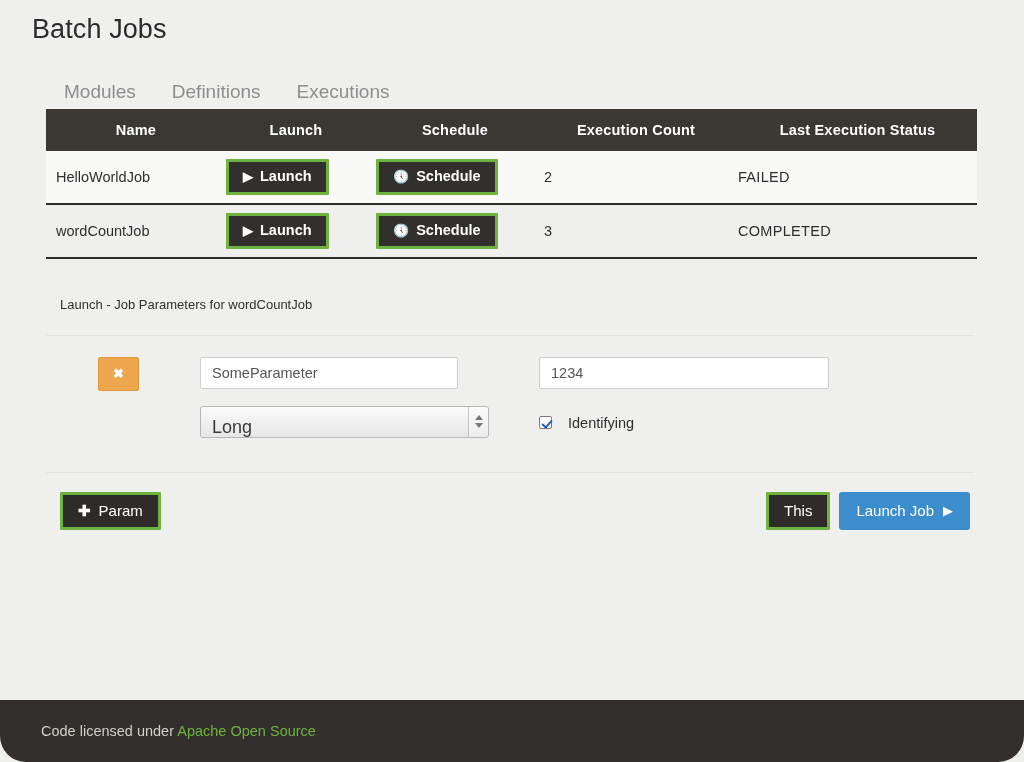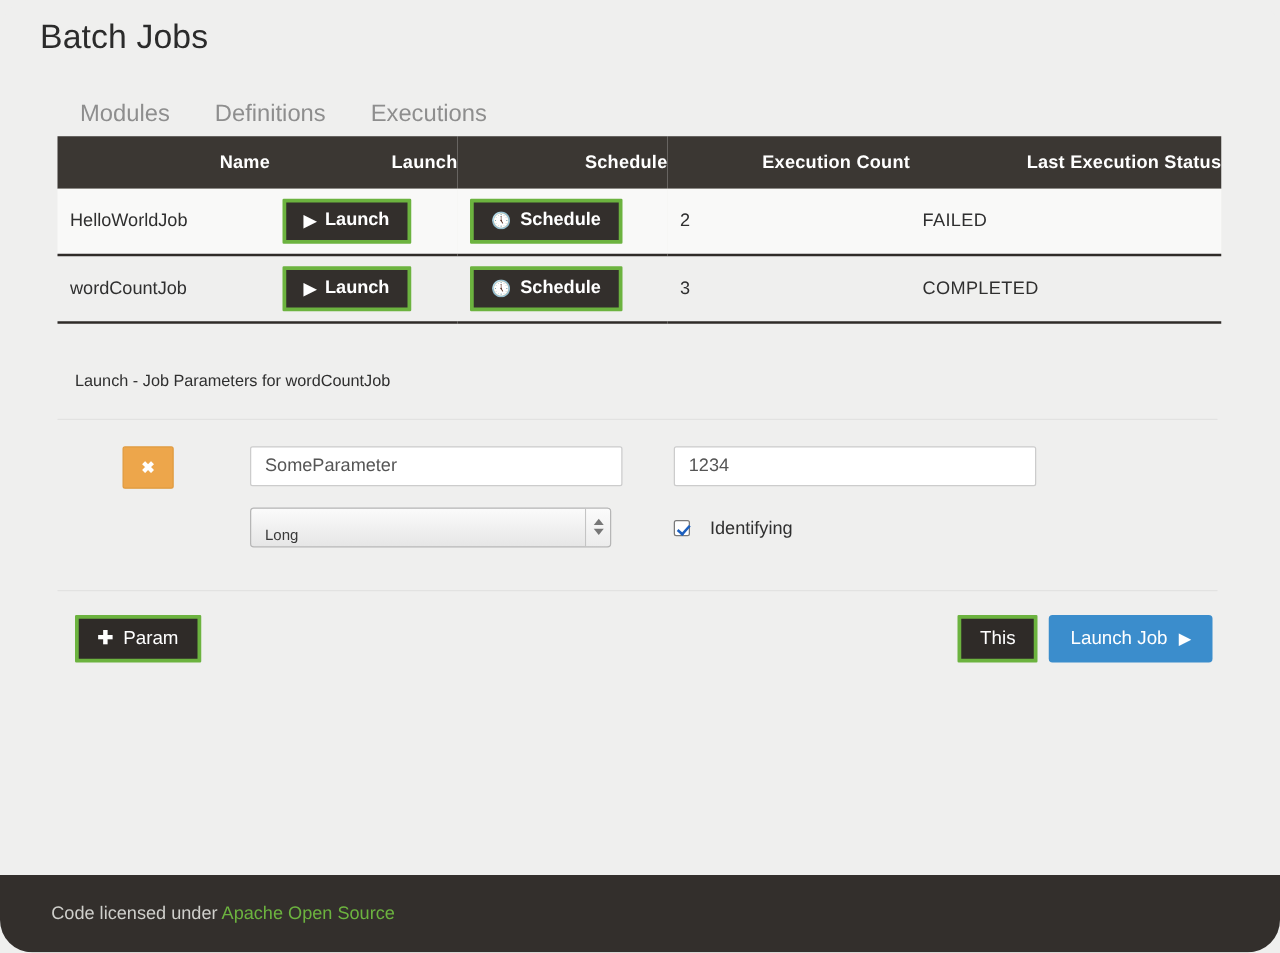--- a/index.html
+++ b/index.html
@@ -80,21 +80,21 @@
   table.jobs {
     width: 931px;
     border-collapse: collapse;
     table-layout: fixed;
   }
   table.jobs thead th {
     background: #3b3733;
     color: #ffffff;
     font-size: 14.5px;
     font-weight: bold;
-    text-align: right;
+    text-align: center;
     padding: 13px 0 13px 10px;
     letter-spacing: 0.2px;
   }
   col.c-name   { width: 170px; }
   col.c-launch { width: 150px; }
   col.c-sched  { width: 168px; }
   col.c-count  { width: 194px; }
   col.c-status { width: 249px; }
 
   table.jobs tbody td {
@@ -191,21 +191,21 @@
     font-weight: bold;
     cursor: pointer;
     border-radius: 2px;
     line-height: 1;
     font-family: "Liberation Sans", sans-serif;
   }
   .col-mid { width: 318px; }
   .col-right { flex: 1; padding-left: 21px; }
 
   .txt-input {
-    width: 298px;
+    width: 258px;
     height: 32px;
     border: 1px solid #cccccc;
     background: #ffffff;
     font-size: 14.5px;
     color: #555555;
     padding: 4px 11px;
     font-family: "Liberation Sans", sans-serif;
     border-radius: 2px;
     outline: none;
   }
@@ -217,21 +217,21 @@
     height: 32px;
     margin-top: 17px;
     border: 1px solid #b6b6b6;
     border-radius: 3px;
     background: linear-gradient(to bottom, #fbfbfb 0%, #e6e6e6 100%);
     display: flex;
     align-items: center;
     cursor: pointer;
   }
   .select-label {
-    font-size: 12px;
+    font-size: 18px;
     color: #3a3a3a;
     padding-left: 11px;
     margin-top: 12px;
   }
   .select-spinner {
     position: absolute;
     right: 0;
     top: 0;
     bottom: 0;
     width: 20px;

